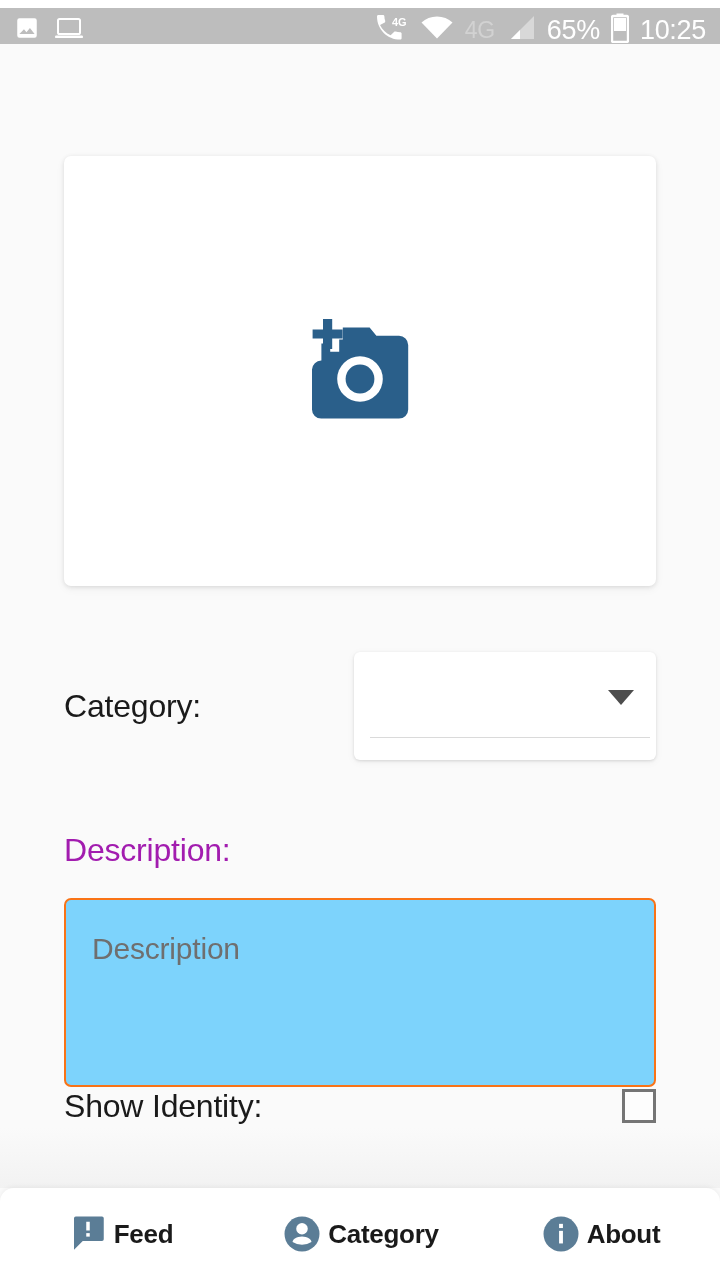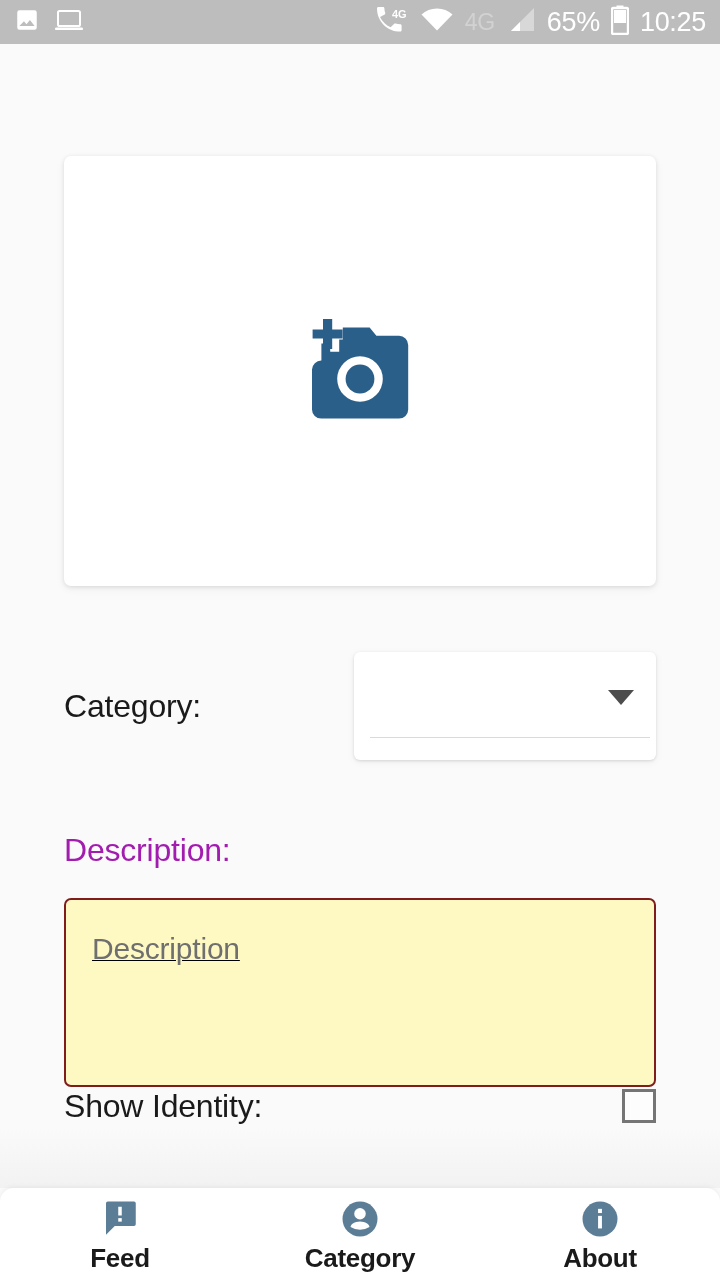--- a/index.html
+++ b/index.html
@@ -12,21 +12,21 @@
 
   body {
     font-family: "Liberation Sans", sans-serif;
     background: #ffffff;
     position: relative;
   }
 
   
   .status-bar {
     position: absolute;
-    top: 0; left: 0;
+    top: 8px; left: 0;
     width: 720px;
     height: 44px;
     background: #bdbdbd;
     display: flex;
     align-items: center;
     padding: 0 14px;
   }
   .status-left {
     display: flex;
     align-items: center;
@@ -132,26 +132,25 @@
     font-size: 32px;
     color: #a21caf;
     letter-spacing: -0.2px;
   }
   .desc-box {
     position: absolute;
     left: 64px;
     top: 854px;
     width: 592px;
     height: 189px;
-    background: #fef9c3;
-    border: 2px solid #7f1d1d;
+    background: #7dd3fc;
+    border: 2px solid #f97316;
     border-radius: 7px;
     padding: 32px 26px;
     cursor: text;
-    text-decoration: underline;
   }
   .desc-placeholder {
     font-size: 30px;
     color: #6f6f6f;
     letter-spacing: -0.2px;
   }
 
   
   .identity-row {
     position: absolute;
@@ -192,21 +191,21 @@
     background: #ffffff;
     border-top-left-radius: 14px;
     border-top-right-radius: 14px;
     box-shadow: 0 -1px 5px rgba(0,0,0,0.06);
     display: flex;
   }
   .nav-item {
     flex: 1;
     position: relative;
     display: flex;
-    flex-direction: column;
+    flex-direction: row;
     align-items: center;
     justify-content: center;
     gap: 5px;
     cursor: pointer;
   }
   .nav-indicator {
     position: absolute;
     top: -6px;
     left: 50%;
     transform: translateX(-50%);

